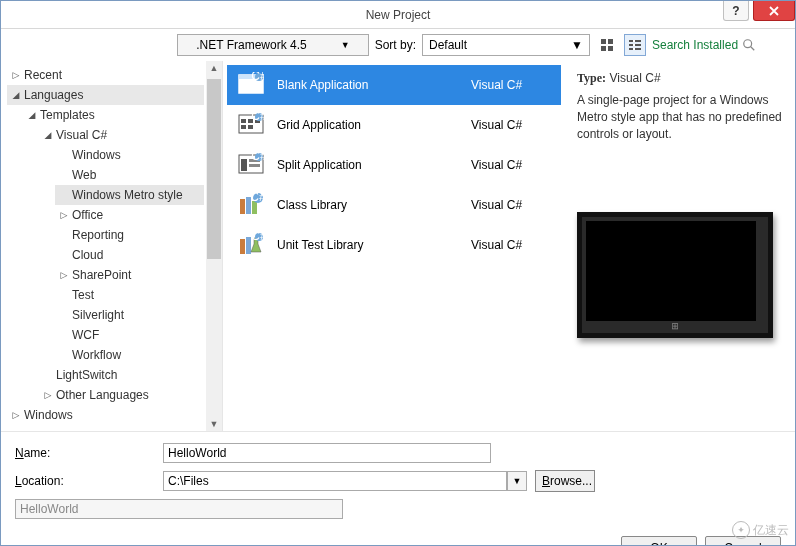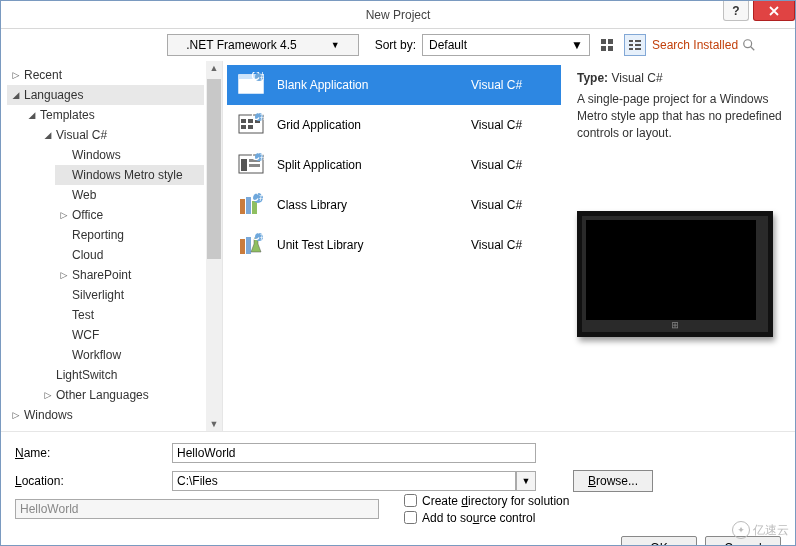--- a/index.html
+++ b/index.html
@@ -7,63 +7,63 @@
 .titlebar { height: 28px; background: #fff; display: flex; align-items: center; justify-content: center; position: relative; border-bottom: 1px solid #d8d8d8; }
 .titlebar .title { color: #444; }
 .titlebar .wincontrols { position: absolute; right: 0; top: 0; display: flex; }
 .winbtn { width: 28px; height: 20px; display: flex; align-items: center; justify-content: center; color: #333; }
 .winbtn.help { width: 26px; border: 1px solid #c0c0c0; border-top: none; border-radius: 0 0 3px 3px; margin-right: 4px; background: #f7f7f7; font-weight: bold; }
 .winbtn.close { background: #e04343; color: #fff; width: 42px; border: 1px solid #b02020; border-top: none; border-radius: 0 0 3px 3px; }
 .toolbar { height: 32px; display: flex; align-items: center; padding: 0 8px; gap: 6px; }
 .toolbar-left { flex: 1; }
 .framework { border: 1px solid #aaa; background: #f5f5f5; padding: 2px 18px; display: flex; align-items: center; gap: 34px; height: 22px; }
 .framework .chev { font-size: 9px; }
-.sortby-lbl { margin-left: 10px; }
+.sortby-lbl { margin-left: 0; }
 .sortby { border: 1px solid #aaa; background: #fff; padding: 2px 6px; width: 168px; display: flex; align-items: center; justify-content: space-between; height: 22px; }
 .viewbtn { width: 22px; height: 22px; border: 1px solid transparent; display: flex; align-items: center; justify-content: center; }
 .viewbtn.active { border: 1px solid #82a8d6; background: #e6f0fb; }
 .gridicon { display: grid; grid-template-columns: 5px 5px; grid-template-rows: 5px 5px; gap: 2px; }
 .gridicon span { background: #555; }
 .listicon { display: flex; flex-direction: column; gap: 2px; }
 .listicon span { width: 12px; height: 2px; background: #555; border-left: 4px solid #555; box-shadow: inset 2px 0 0 #fff; }
-.search { flex: none; width: 135px; display: flex; align-items: center; gap: 4px; color: #c2410c; }
+.search { flex: none; width: 135px; display: flex; align-items: center; gap: 4px; color: #15803d; }
 .search-icon { width: 14px; height: 14px; }
 .content { display: flex; height: 370px; }
 .sidebar { width: 222px; border-right: 1px solid #e6e6e6; padding: 4px 0; position: relative; }
 .sidebar .scroll { position: absolute; right: 0; top: 0; bottom: 0; width: 16px; background: #f0f0f0; display: flex; flex-direction: column; align-items: center; justify-content: space-between; }
 .sidebar .scroll .arrow { font-size: 9px; color: #666; padding: 2px; }
 .sidebar .scroll .thumb { width: 14px; height: 180px; background: #c8c8c8; position: absolute; top: 18px; }
 .tree { padding-left: 6px; padding-right: 18px; }
 .tree-item { padding: 3px 4px; display: flex; align-items: center; gap: 3px; color: #333; cursor: default; }
 .tree-item .exp { width: 10px; font-size: 9px; color: #555; display: inline-block; text-align: center; }
 .tree-item.sel { background: #e6e6e6; }
 .tree-item.header { background: #e8e8e8; }
 .tree-children { padding-left: 16px; }
 .templates { flex: 1; background: #fff; padding: 4px; position: relative; }
 .tpl-row { display: flex; align-items: center; height: 40px; padding: 0 10px; gap: 12px; }
 .tpl-row.sel { background: #2d87e2; color: #fff; }
 .tpl-icon { width: 28px; height: 28px; display: flex; align-items: center; justify-content: center; }
 .tpl-icon svg { width: 26px; height: 26px; }
 .tpl-name { flex: 1; }
 .tpl-lang { width: 80px; }
 .detail { width: 230px; padding: 10px 12px; color: #333; }
-.detail .type-lbl { font-weight: bold; }
+.detail .type-lbl { font-weight: bold; font-family: Liberation Serif, serif; }
 .detail .desc { margin-top: 6px; line-height: 1.4; }
 .preview { margin-top: 70px; width: 196px; height: 126px; background: #2a2a2a; border: 5px solid #111; position: relative; box-shadow: 2px 4px 6px rgba(0,0,0,.4); }
 .preview .inner { position: absolute; left: 4px; top: 4px; right: 12px; bottom: 12px; background: #000; }
 .preview .winlogo { position: absolute; bottom: 2px; left: 50%; transform: translateX(-50%); color: #888; font-size: 9px; }
 .bottom { padding: 8px 14px; border-top: 1px solid #e6e6e6; }
-.form-row { display: flex; align-items: center; height: 26px; gap: 17px; margin-bottom: 2px; }
+.form-row { display: flex; align-items: center; height: 26px; gap: 8px; margin-bottom: 2px; }
 .form-row label { width: 140px; }
 .form-row input[type=text] { border: 1px solid #aaa; padding: 2px 4px; height: 20px; }
-.form-row .name-input { width: 364px; }
+.form-row .name-input { width: 328px; }
 .form-row .loc-input { width: 344px; border-right: none; }
 .form-row .loc-wrap { display: flex; }
 .form-row .loc-chev { width: 20px; height: 20px; border: 1px solid #aaa; display: flex; align-items: center; justify-content: center; font-size: 9px; background: #f4f4f4; }
-.browse-btn { width: 80px; height: 22px; border: 1px solid #888; background: #f0f0f0; margin-left: 20px; }
+.browse-btn { width: 60px; height: 22px; border: 1px solid #888; background: #f0f0f0; margin-left: 0; }
 .check-col { margin-left: 8px; display: flex; flex-direction: column; gap: 3px; }
 .check-row { display: flex; align-items: center; gap: 5px; }
 .check-row input { margin: 0; }
 .solname { color: #888; background: #f6f6f6; }
 .dlg-buttons { display: flex; justify-content: flex-end; gap: 8px; padding: 4px 14px 10px; }
 .dlg-buttons button { width: 76px; height: 24px; border: 1px solid #888; background: #f0f0f0; border-radius: 2px; }
 .watermark { position: absolute; right: 6px; bottom: 6px; color: #bbb; font-size: 13px; display: flex; align-items: center; gap: 3px; pointer-events: none; }
 .watermark .circ { width: 18px; height: 18px; border: 1.5px solid #bbb; border-radius: 50%; display: flex; align-items: center; justify-content: center; font-size: 9px; }
 </style>
 </head>
@@ -136,51 +136,51 @@
         <div class="tree-children">
           <div class="tree-item">
               <span class="exp">◢</span>
               <span>Visual C#</span>
             </div>
           <div class="tree-children">
             <div class="tree-item">
                 <span class="exp"></span>
                 <span>Windows</span>
               </div>
+            <div class="tree-item">
+                <span class="exp"></span>
+                <span>Web</span>
+              </div>
             <div class="tree-item sel">
                 <span class="exp"></span>
                 <span>Windows Metro style</span>
-              </div>
-            <div class="tree-item">
-                <span class="exp"></span>
-                <span>Web</span>
               </div>
             <div class="tree-item">
                 <span class="exp">▷</span>
                 <span>Office</span>
               </div>
             <div class="tree-item">
                 <span class="exp"></span>
                 <span>Reporting</span>
               </div>
             <div class="tree-item">
                 <span class="exp"></span>
                 <span>Cloud</span>
               </div>
             <div class="tree-item">
                 <span class="exp">▷</span>
                 <span>SharePoint</span>
               </div>
             <div class="tree-item">
                 <span class="exp"></span>
+                <span>Test</span>
+              </div>
+            <div class="tree-item">
+                <span class="exp"></span>
                 <span>Silverlight</span>
-              </div>
-            <div class="tree-item">
-                <span class="exp"></span>
-                <span>Test</span>
               </div>
             <div class="tree-item">
                 <span class="exp"></span>
                 <span>WCF</span>
               </div>
             <div class="tree-item">
                 <span class="exp"></span>
                 <span>Workflow</span>
               </div>
           </div>
@@ -298,30 +298,20 @@
   <div class="form-row">
     <label><span style="text-decoration:underline">L</span>ocation:</label>
     <div class="loc-wrap">
       <input type="text" class="loc-input" value="C:\Files" style="">
       <div class="loc-chev">▼</div>
     </div>
     <button class="browse-btn"><span style="text-decoration:underline">B</span>rowse...</button>
   </div>
   <div class="form-row">
     <input type="text" class="name-input solname" value="HelloWorld" style="">
-    <div class="check-col">
-      <div class="check-row">
-        <input type="checkbox" style="">
-        <span>Create <span style="text-decoration:underline">d</span>irectory for solution</span>
-      </div>
-      <div class="check-row">
-        <input type="checkbox" style="">
-        <span>Add to so<span style="text-decoration:underline">u</span>rce control</span>
-      </div>
-    </div>
   </div>
 </div>
 
 <div class="dlg-buttons">
   <button>OK</button>
   <button>Cancel</button>
 </div>
 
 <div class="watermark">
   <span class="circ">✦</span>

